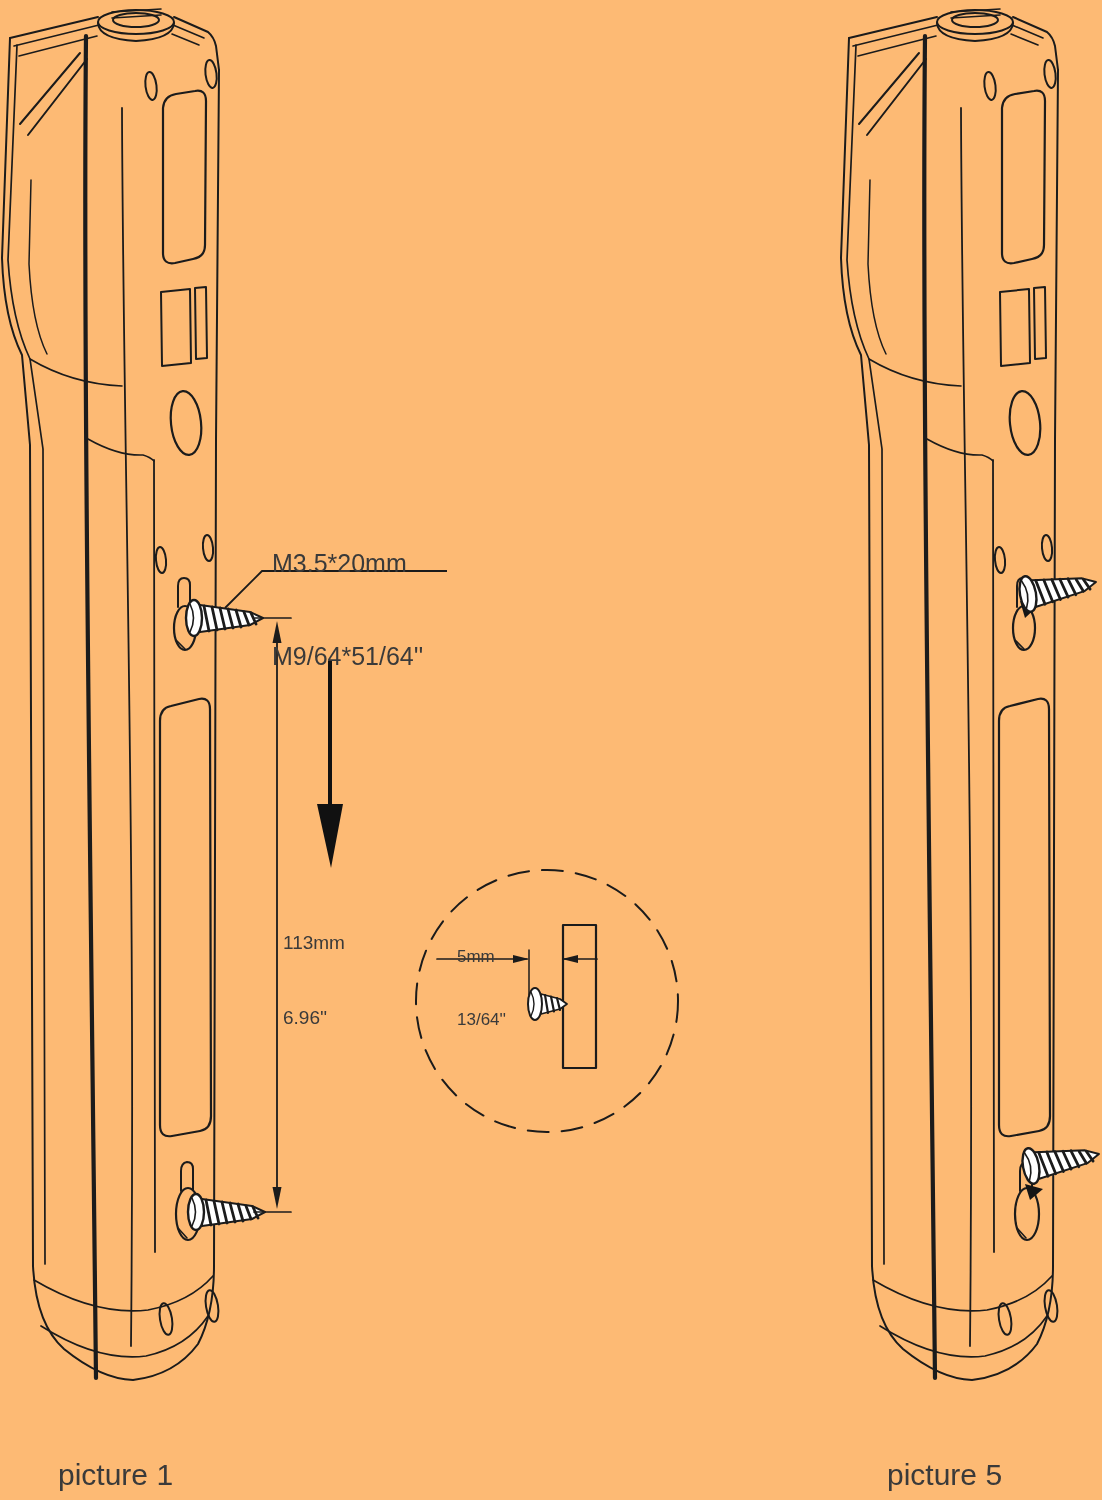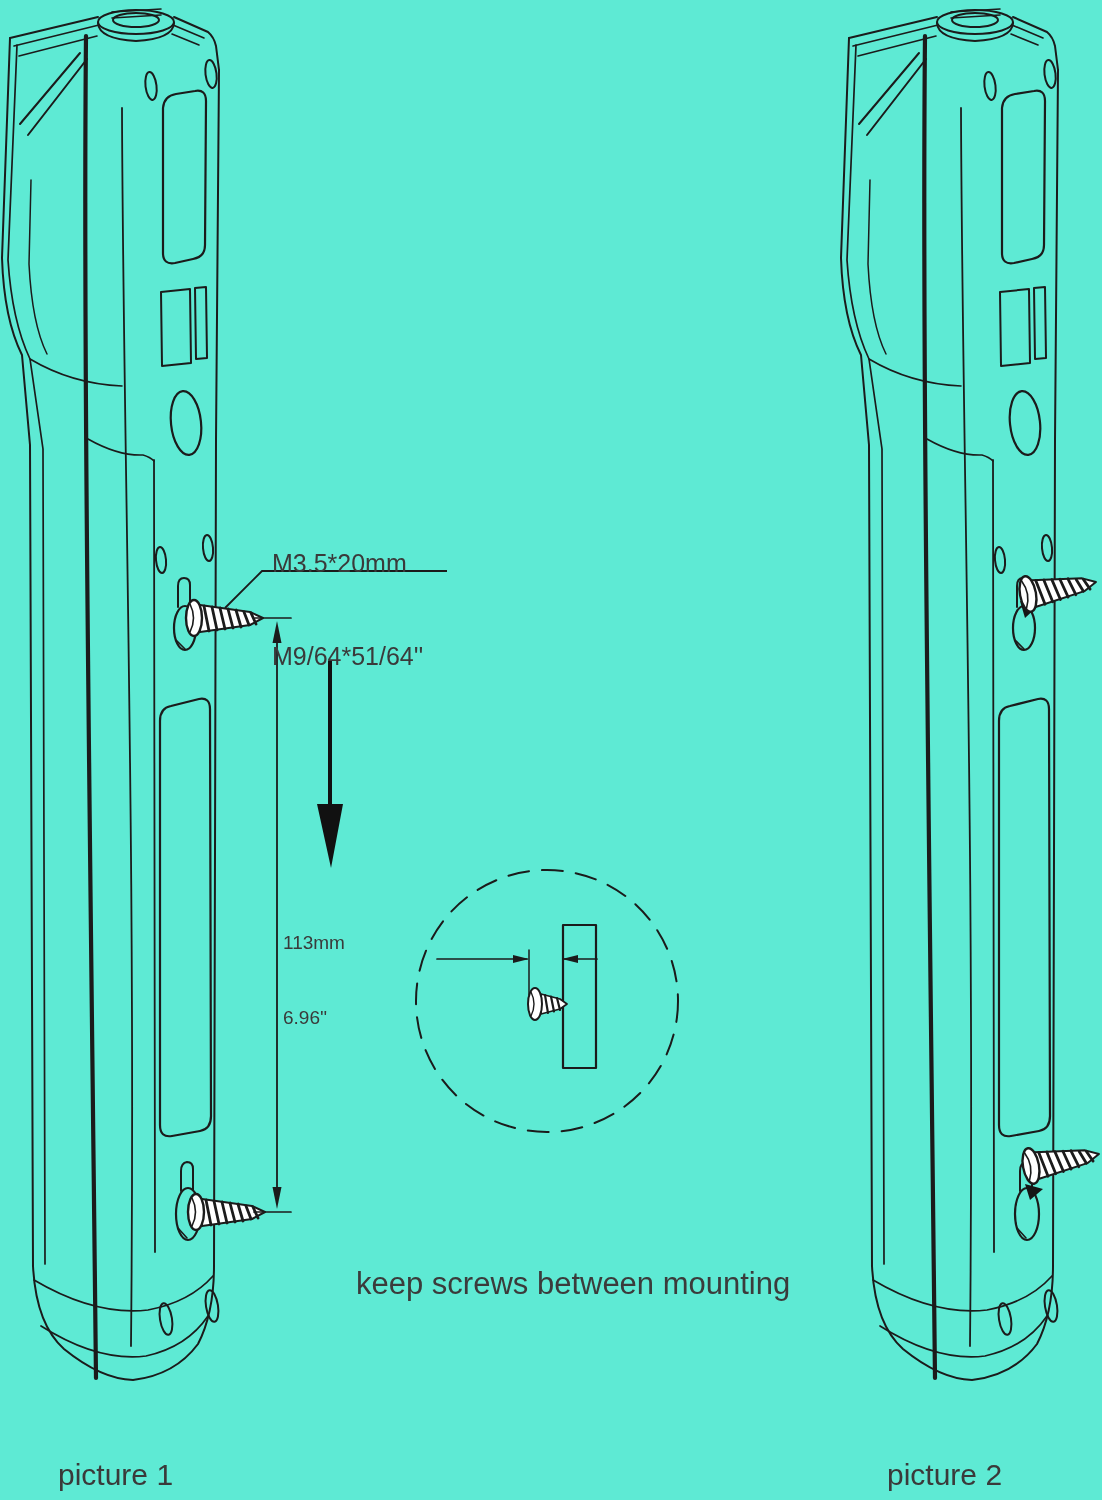--- a/index.html
+++ b/index.html
@@ -1,17 +1,17 @@
 <!DOCTYPE html>
 <html><head>
 <meta charset="utf-8">
 <style>
   html,body{margin:0;padding:0;background:#ffffff;}
   #canvas{
-    position:relative;width:1102px;height:1500px;background:#5eead4;
+    position:relative;width:1102px;height:1500px;background:#fdba74;
     font-family:"Liberation Sans", sans-serif;color:#3d3d3d;overflow:hidden;
   }
   #art{position:absolute;left:0;top:0;}
   .txt{position:absolute;white-space:pre;}
   .spec{left:272px;top:486px;font-size:25px;line-height:31px;color:#3a3a3a;}
   .dist{left:283px;top:880px;font-size:19px;line-height:25px;color:#3a3a3a;}
   .gap{left:457px;top:904px;font-size:17px;line-height:21px;color:#3a3a3a;}
   .para{left:356px;top:1176px;font-size:31px;line-height:43px;color:#3b3b3b;}
   .cap{font-size:30px;color:#3a3a3a;}
   .cap1{left:42px;top:1458px;margin-left:16px;}
@@ -141,25 +141,28 @@
   <div class="txt spec">
     <div>M3.5*20mm</div>
     <div>M9/64*51/64''</div>
   </div>
 
   <div class="txt dist">
     <div>113mm</div>
     <div>6.96''</div>
   </div>
 
+  <div class="txt gap">
+    <div>5mm</div>
+    <div>13/64''</div>
+  </div>
 
   <div class="txt para">
-    <div>keep screws between mounting</div>
     
     
     
     
   </div>
 
   <div class="txt cap cap1">picture 1</div>
-  <div class="txt cap cap2">picture 2</div>
+  <div class="txt cap cap2">picture 5</div>
 
 </div>
 
 </body></html>

